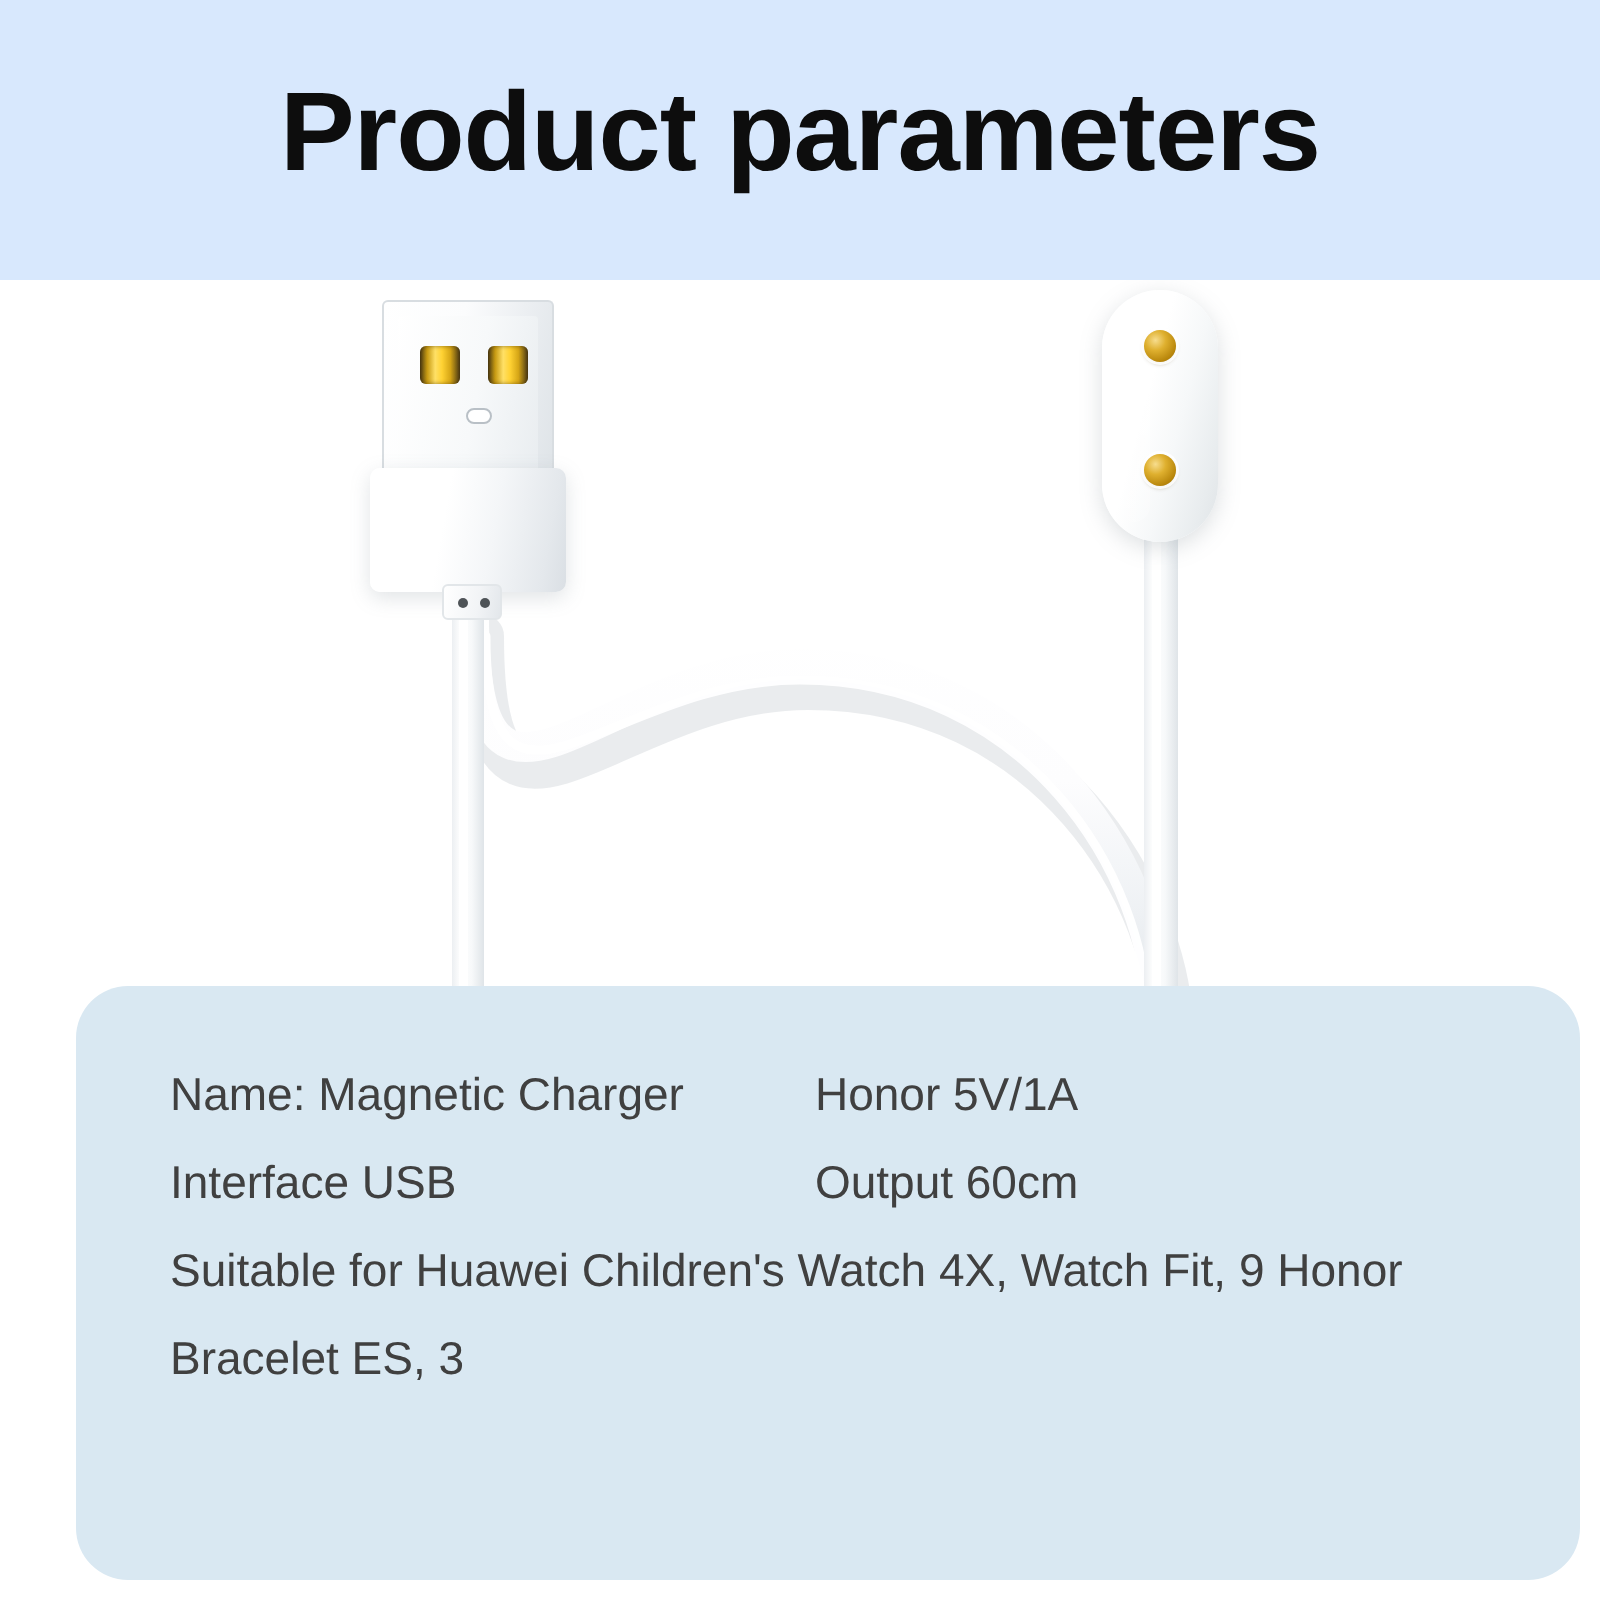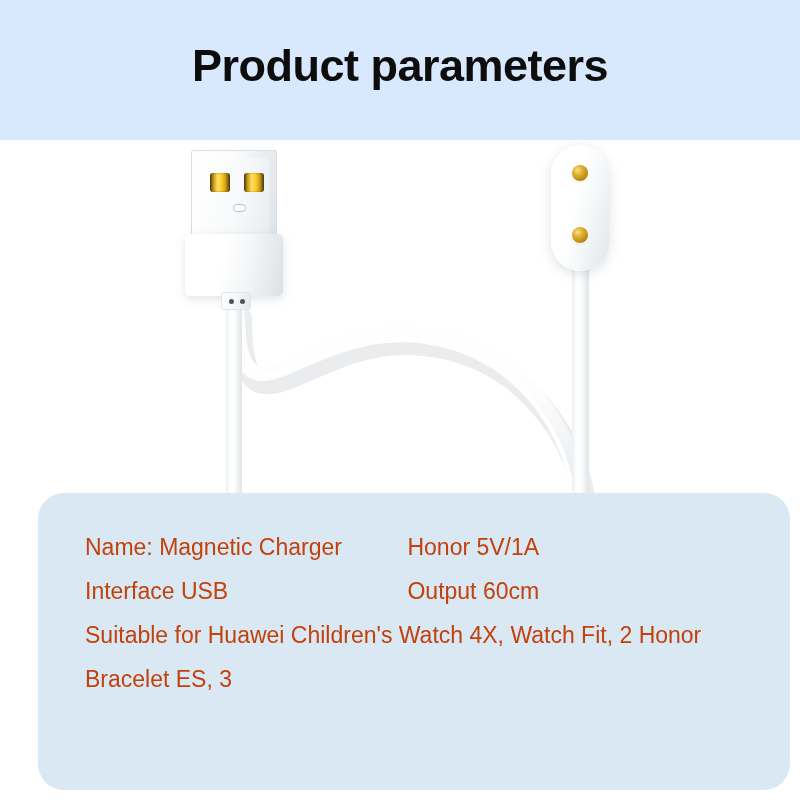--- a/index.html
+++ b/index.html
@@ -28,21 +28,21 @@
     height: 140px;
     background: #d8e8fd;
   }
   .header-title {
     position: absolute;
     left: 0;
     top: 38px;
     width: 800px;
     text-align: center;
     font-family: "Liberation Sans", sans-serif;
-    font-size: 45px;
+    font-size: 56px;
     font-weight: bold;
     letter-spacing: -0.5px;
     color: #0d0d0d;
     line-height: 56px;
     white-space: nowrap;
   }
 
   
   .photo-stage {
     position: absolute;
@@ -214,21 +214,21 @@
   .spec-row {
     position: relative;
     height: 44px;
     line-height: 44px;
     white-space: nowrap;
   }
   .spec-col {
     display: inline-block;
     font-family: "Liberation Sans", sans-serif;
     font-size: 23px;
-    color: #c2410c;
+    color: #404040;
     vertical-align: top;
   }
   .spec-col.left  { width: 318px; }
   .spec-col.right { width: 380px; }
   .spec-col.full  { width: 700px; }
 </style>
 </head>
 <body>
 
 <div id="page">
@@ -306,21 +306,21 @@
         <span class="spec-col right">Honor 5V/1A</span>
       </div>
 
 
       <div class="spec-row">
         <span class="spec-col left">Interface USB</span>
         <span class="spec-col right">Output 60cm</span>
       </div>
 
       <div class="spec-row">
-        <span class="spec-col full">Suitable for Huawei Children's Watch 4X, Watch Fit, 2 Honor</span>
+        <span class="spec-col full">Suitable for Huawei Children's Watch 4X, Watch Fit, 9 Honor</span>
       </div>
 
       <div class="spec-row">
         <span class="spec-col full">Bracelet ES, 3</span>
       </div>
 
     </div>
   </div>
 
 </div>

